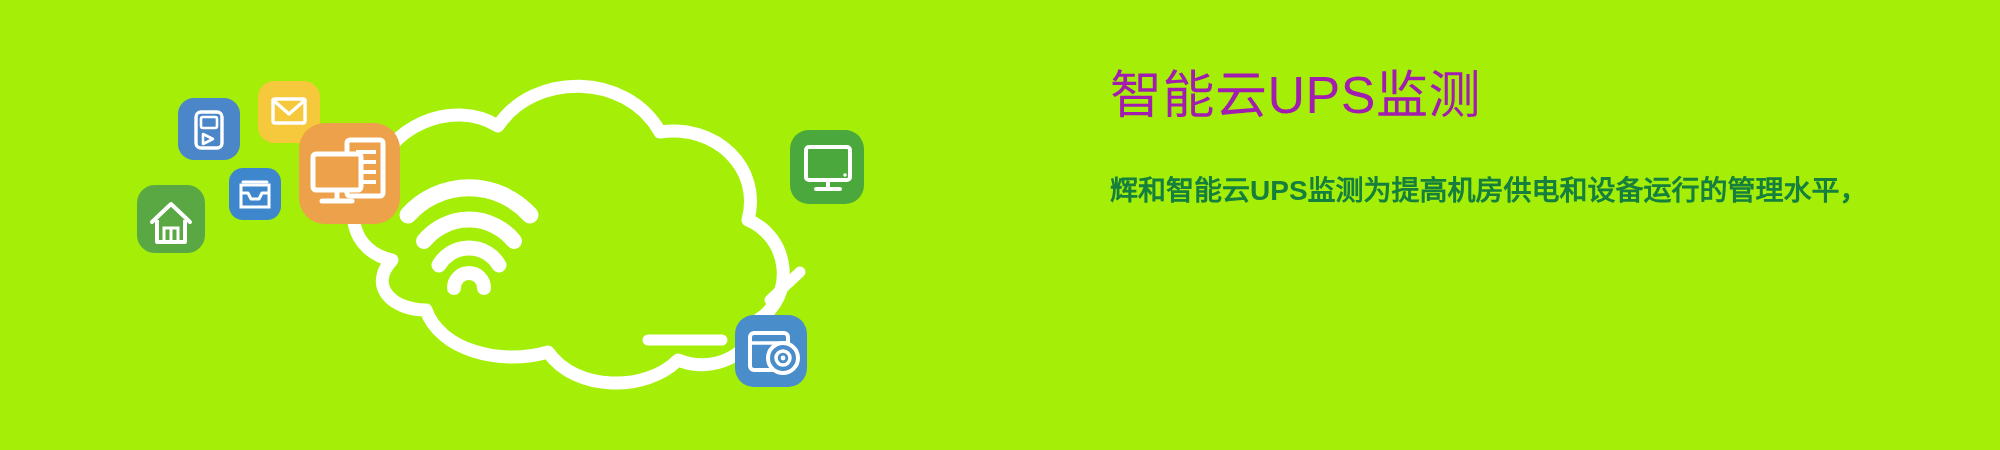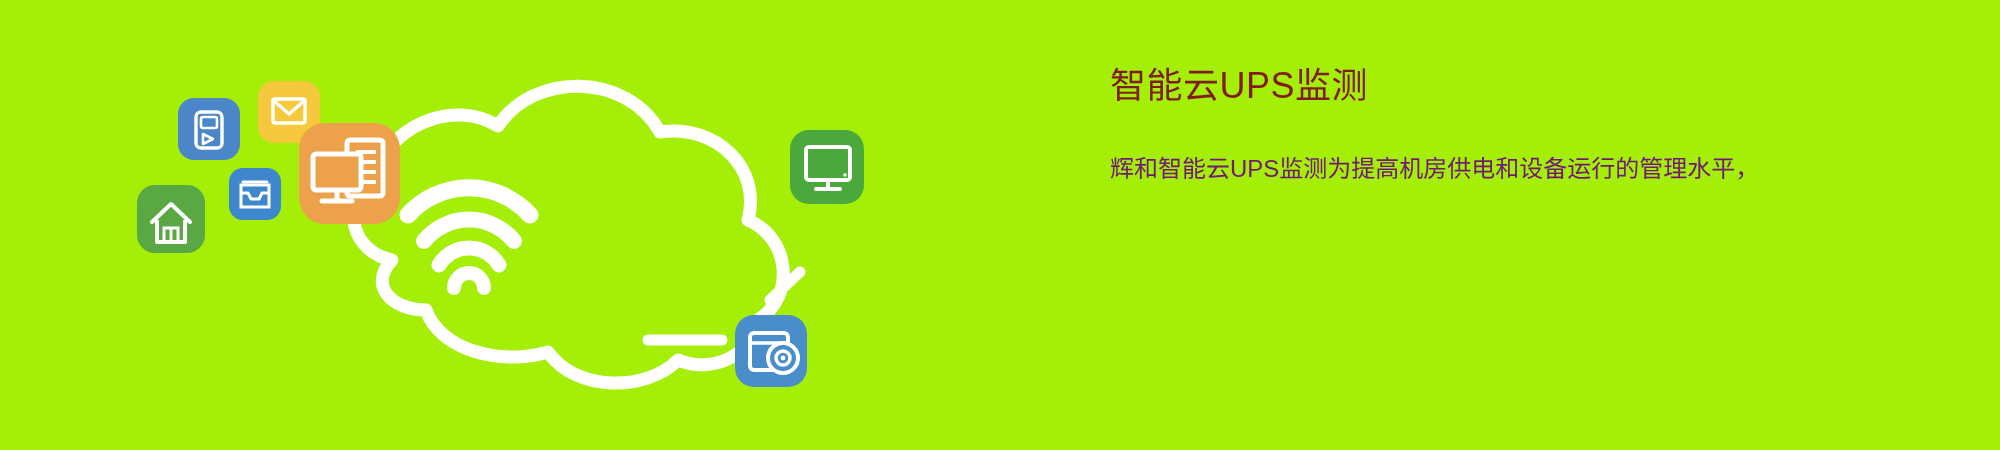--- a/index.html
+++ b/index.html
@@ -40,36 +40,36 @@
 
   
   .copy {
     position: absolute;
     left: 1110px;
     top: 66px;
     width: 880px;
   }
   .headline {
     margin: 0;
-    font-size: 36px;
+    font-size: 52px;
     line-height: 1.12;
     font-weight: 400;
-    color: #7f1d1d;
+    color: #a21caf;
     letter-spacing: 0.5px;
     white-space: nowrap;
   }
   .body-copy {
     margin: 0;
     padding-top: 40px;
   }
   .body-line {
-    font-size: 24px;
+    font-size: 28px;
     line-height: 1.95;
-    color: #701a75;
-    font-weight: 400;
+    color: #15803d;
+    font-weight: 700;
     white-space: nowrap;
   }
 </style>
 </head>
 <body>
 
 <div class="banner">
 
   <div class="illustration">
     <svg viewBox="0 0 900 450" xmlns="http://www.w3.org/2000/svg">

